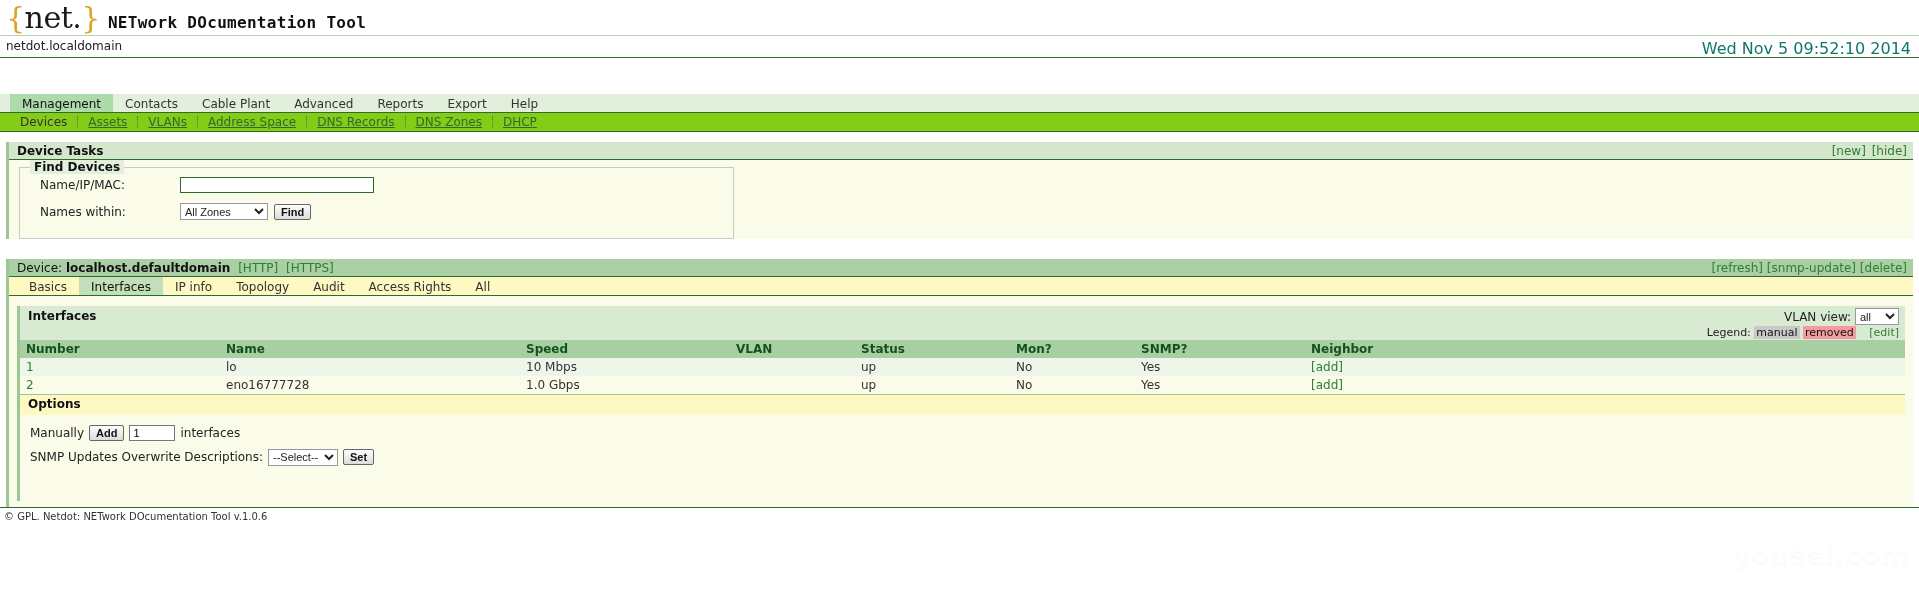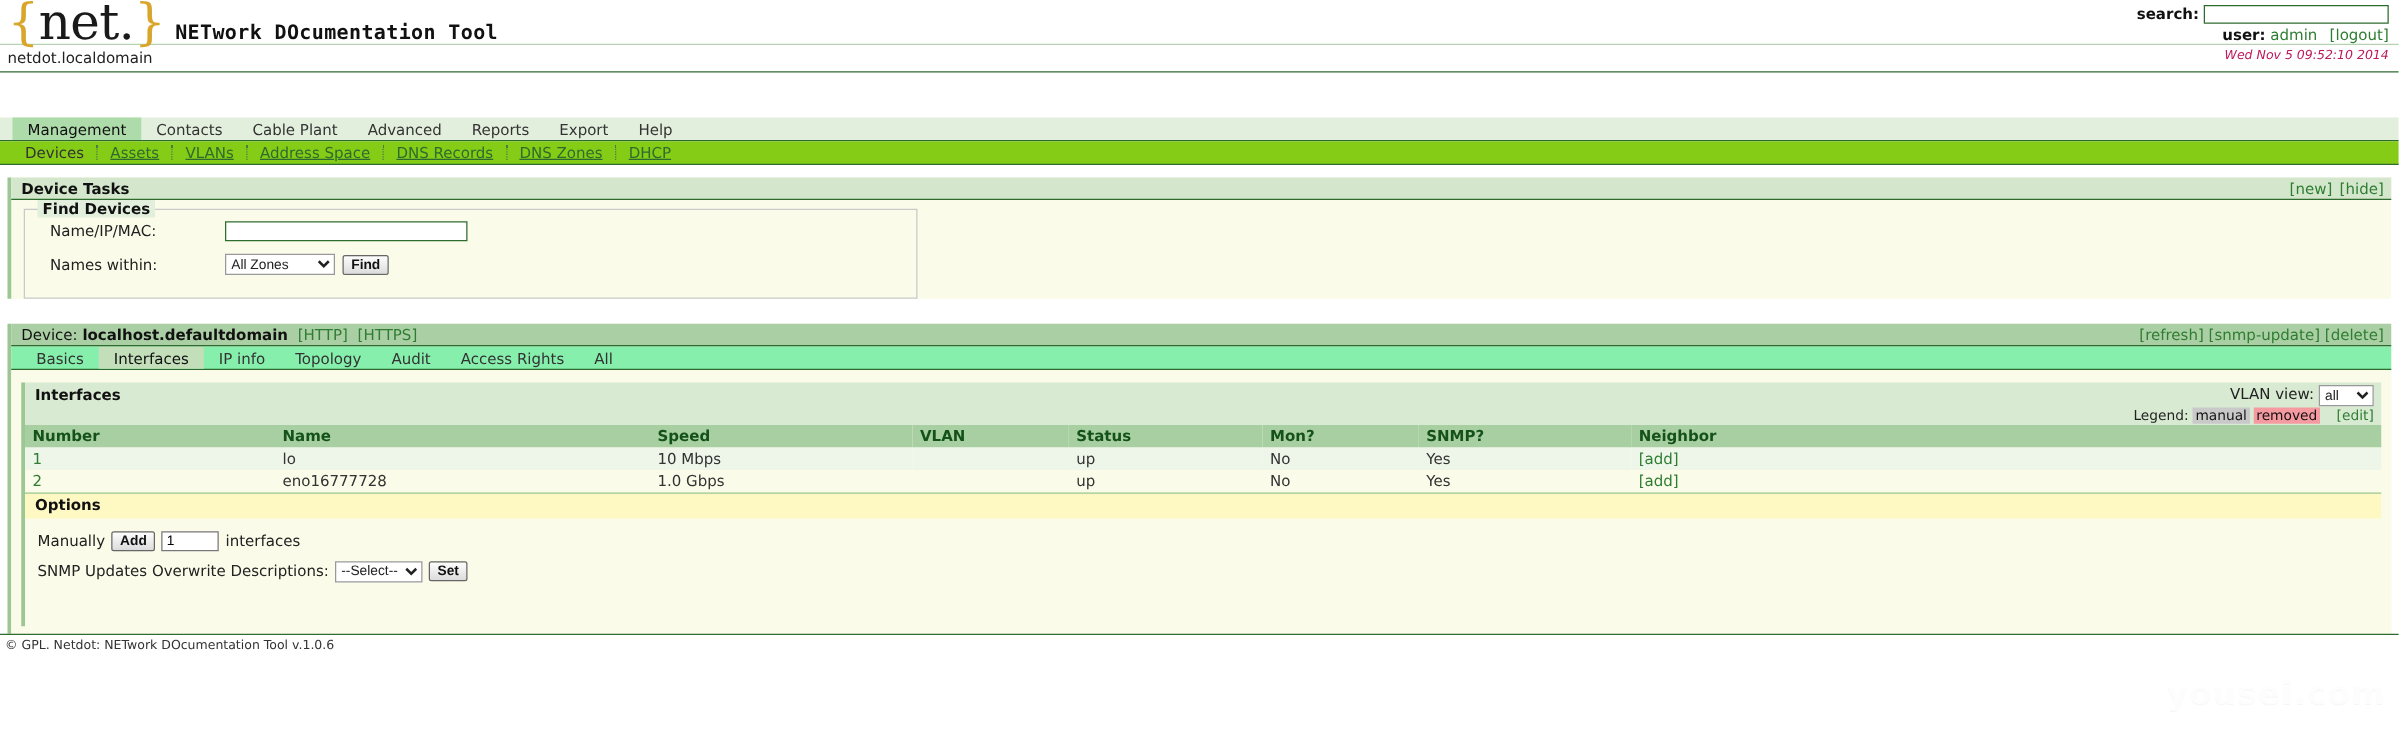--- a/index.html
+++ b/index.html
@@ -16,21 +16,21 @@
   
   .masthead {
     position: relative;
     height: 36px;
     padding: 2px 0 0 6px;
     border-bottom: 1px solid #b5d3b0;
   }
   .logo-wrap { display: flex; align-items: baseline; gap: 8px; }
   .logo {
     font-family: "DejaVu Serif", "Liberation Serif", serif;
-    font-size: 40px;
+    font-size: 30px;
     line-height: 32px;
     letter-spacing: -0.5px;
   }
   .logo .brace { color: #d9a52a; }
   .logo .word { color: #1a1a1a; }
   .logo .dot { color: #1a1a1a; }
   .tagline {
     font-family: "DejaVu Sans Mono", "Liberation Mono", monospace;
     font-size: 16px;
     font-weight: bold;
@@ -53,21 +53,21 @@
   .topright .logout { color: #2e7d32; margin-left: 6px; }
 
   .hostline {
     position: relative;
     height: 22px;
     padding: 3px 0 0 6px;
     font-size: 12px;
     color: #222;
     border-bottom: 1px solid #2e6b2e;
   }
-  .datestamp { position: absolute; right: 8px; top: 3px; font-size: 10px; color: #be185d; font-style: italic; }
+  .datestamp { position: absolute; right: 8px; top: 3px; font-size: 16px; color: #0f766e; }
 
   
   .navbar {
     background: #e3efdd;
     border-bottom: 1px solid #2e6b2e;
     height: 19px;
     padding-left: 10px;
     display: flex;
     align-items: stretch;
     margin-top: 36px;
@@ -173,21 +173,21 @@
     color: #111;
     height: 18px;
     line-height: 15px;
   }
   .device-head b { font-weight: bold; }
   .device-head .proto { color: #2e7d32; margin-left: 4px; }
   .device-head .right {
     position: absolute; right: 6px; top: 2px; color: #2e7d32;
   }
   .tabbar {
-    background: #86efac;
+    background: #fef9c3;
     border-bottom: 1px solid #2e6b2e;
     height: 19px;
     padding-left: 8px;
     display: flex;
     align-items: stretch;
     font-size: 12px;
   }
   .tabbar .tab { padding: 2px 12px 1px 12px; color: #333; line-height: 16px; cursor: pointer; }
   .tabbar .tab.active { background: #c2dfba; color: #111; }
 
@@ -268,31 +268,20 @@
     text-shadow: 0 1px 0 rgba(0,0,0,0.04);
   }
 </style>
 </head>
 <body>
 
 <div class="masthead">
   <div class="logo-wrap">
     <div class="logo"><span class="brace">{</span><span class="word">net</span><span class="dot">.</span><span class="brace">}</span></div>
     <div class="tagline">NETwork DOcumentation Tool</div>
-  </div>
-  <div class="topright">
-    <div>
-      <span class="lbl">search:</span>
-      <input type="text" value="" style="">
-    </div>
-    <div>
-      <span class="lbl">user:</span>
-      <span class="user-val">admin</span>
-      <span class="logout">[logout]</span>
-    </div>
   </div>
 </div>
 
 <div class="hostline">
   <span>netdot.localdomain</span>
   <span class="datestamp">Wed Nov 5 09:52:10 2014</span>
 </div>
 
 <div class="navbar" id="main-nav">
     <div class="item active">Management</div>

